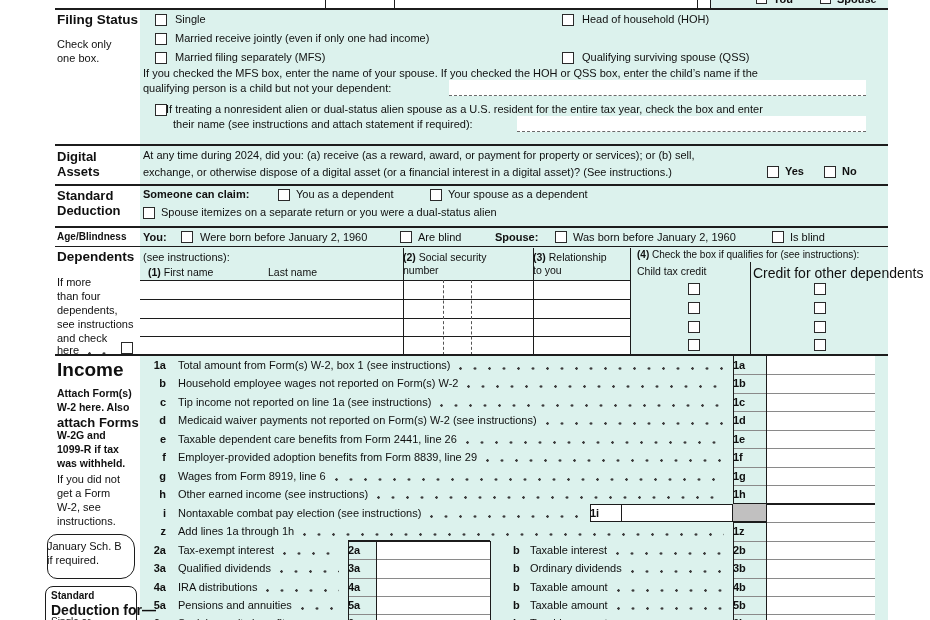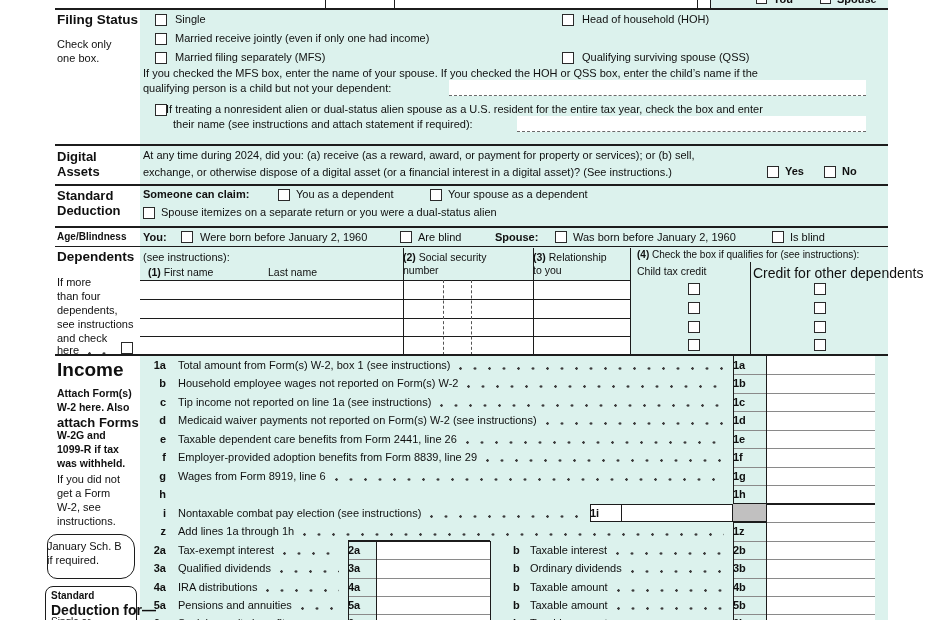--- a/index.html
+++ b/index.html
@@ -282,20 +282,24 @@
   <div class="a b ctr" style="left:733px;top:451px;width:33px">1f</div>
 
   <div class="num" style="left:138px;top:470px">g</div>
   <div class="fl" style="left:178px;top:470px;width:552px">
       <span>Wages from Form 8919, line 6</span>
       <span class="leader"></span>
     </div>
   <div class="a b ctr" style="left:733px;top:470px;width:33px">1g</div>
 
   <div class="num" style="left:138px;top:488px">h</div>
+  <div class="fl" style="left:178px;top:488px;width:552px">
+      <span>Other earned income (see instructions)</span>
+      <span class="leader"></span>
+    </div>
   <div class="a b ctr" style="left:733px;top:488px;width:33px">1h</div>
 
   <div class="num" style="left:138px;top:507px">i</div>
   <div class="fl" style="left:178px;top:507px;width:410px">
       <span>Nontaxable combat pay election (see instructions)</span>
       <span class="leader"></span>
     </div>
 
   <div class="num" style="left:138px;top:525px">z</div>
   <div class="fl" style="left:178px;top:525px;width:552px">

